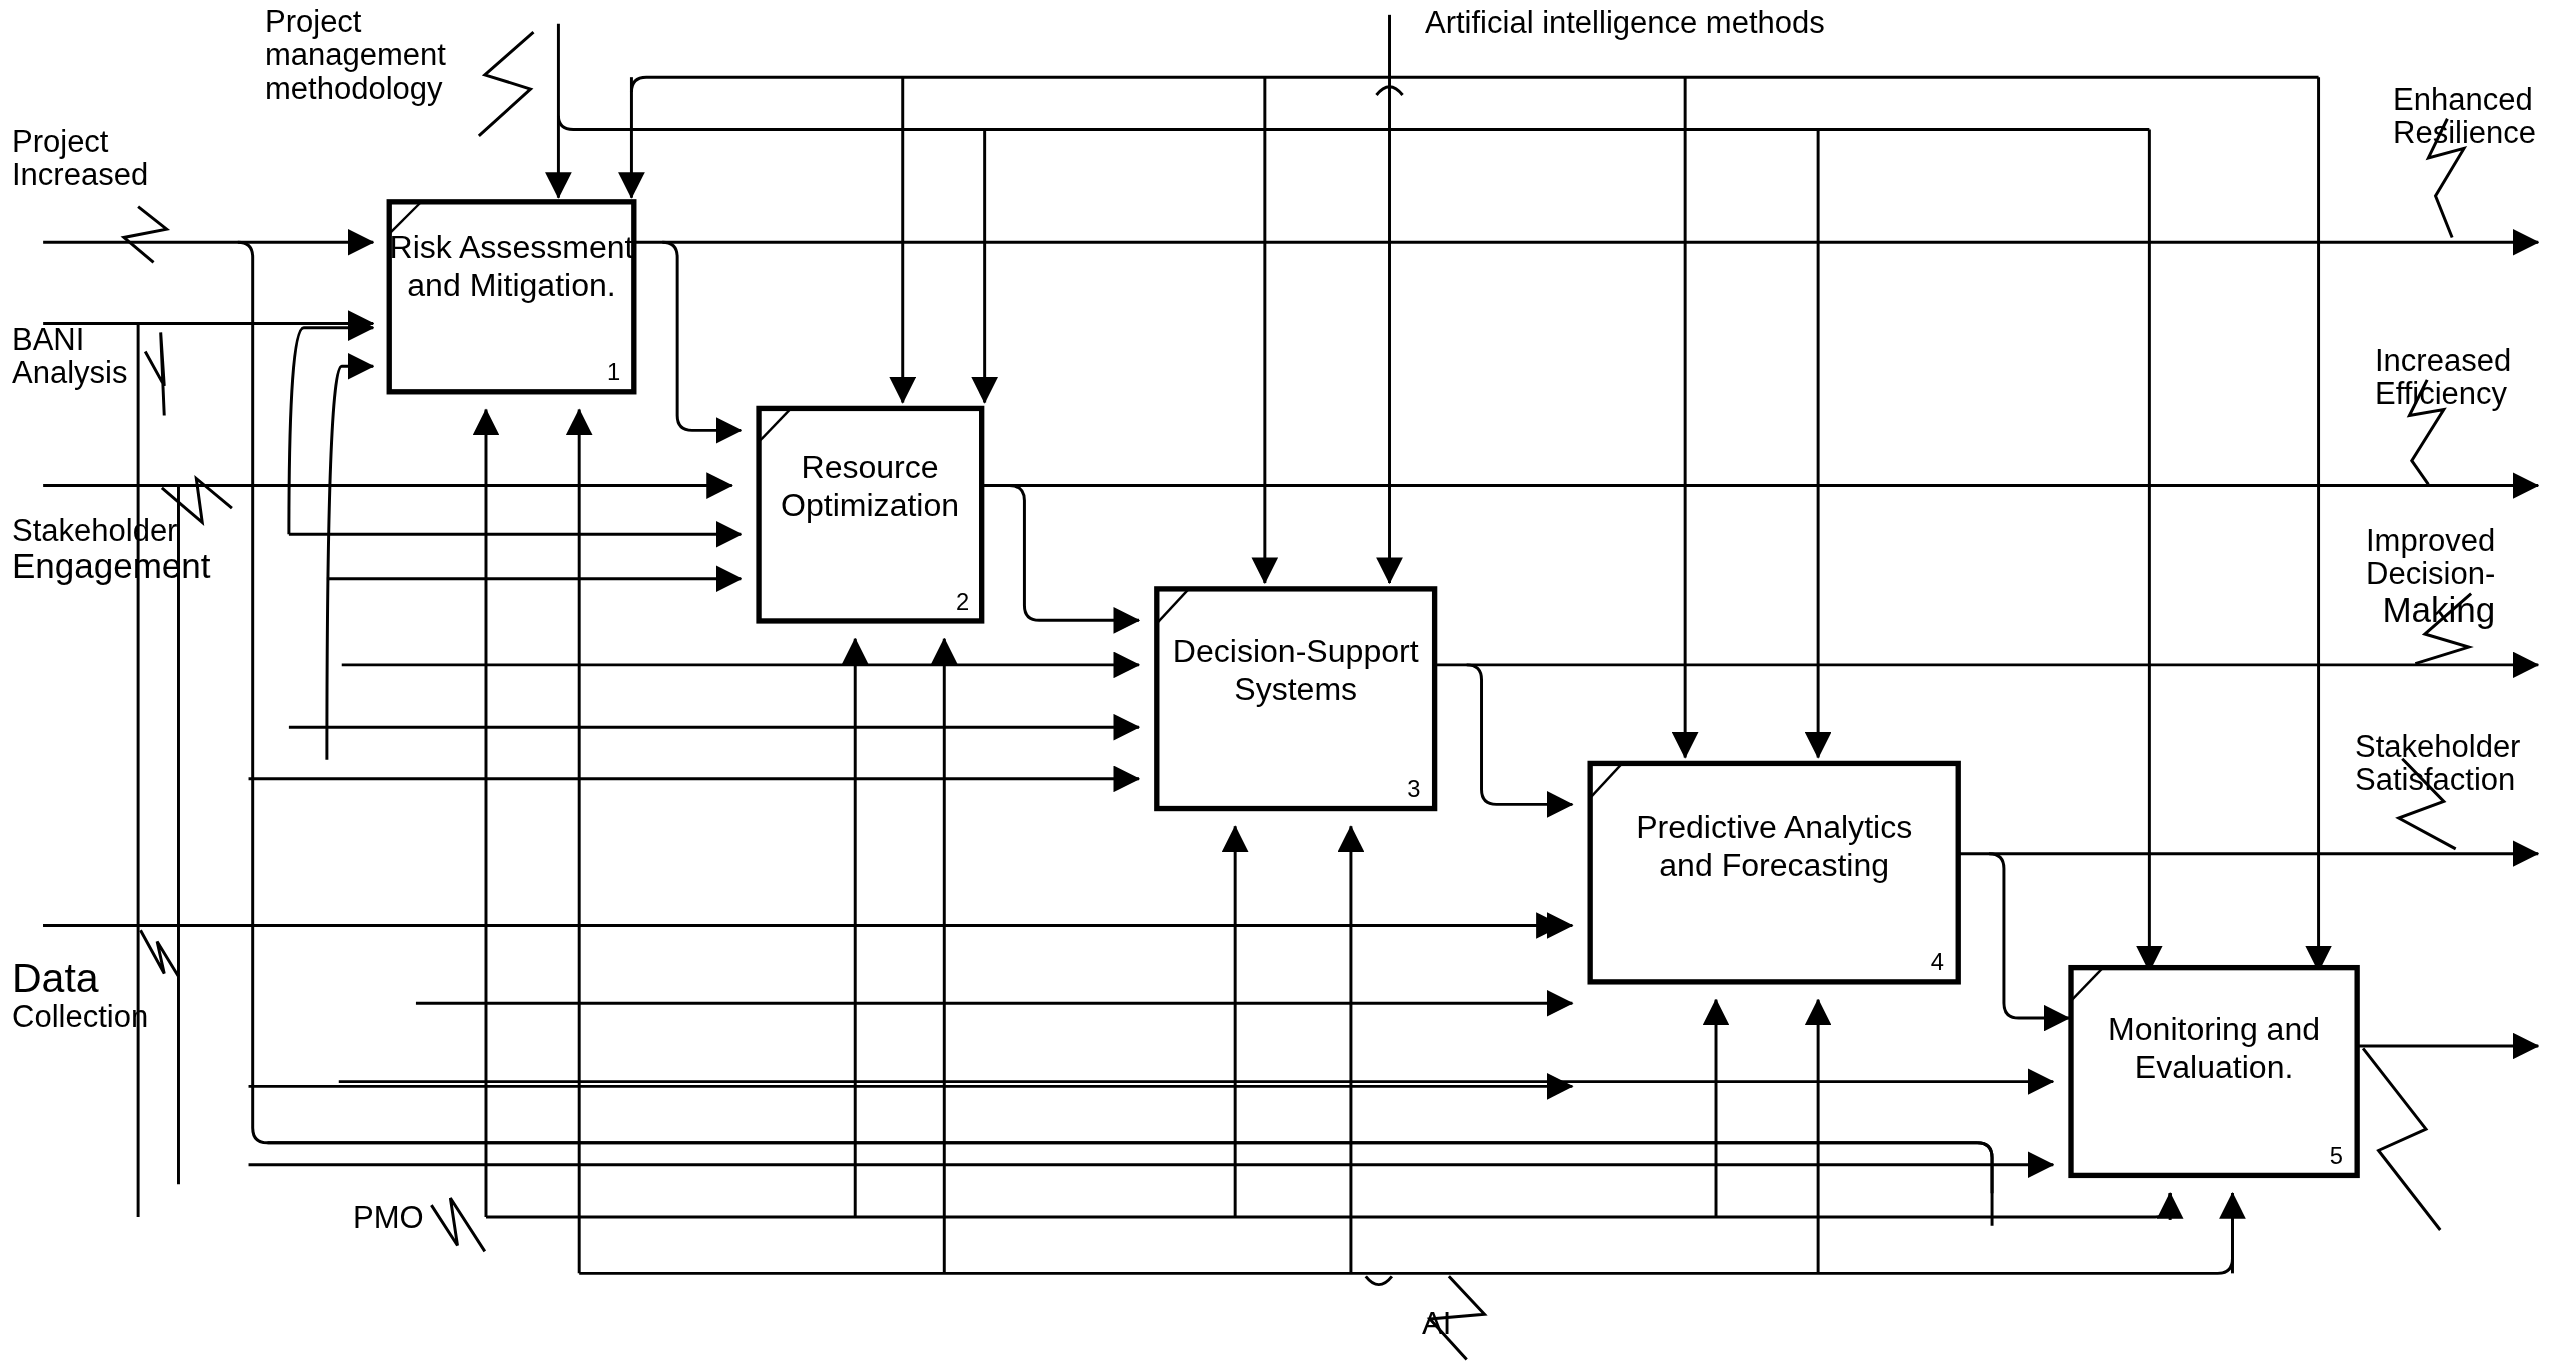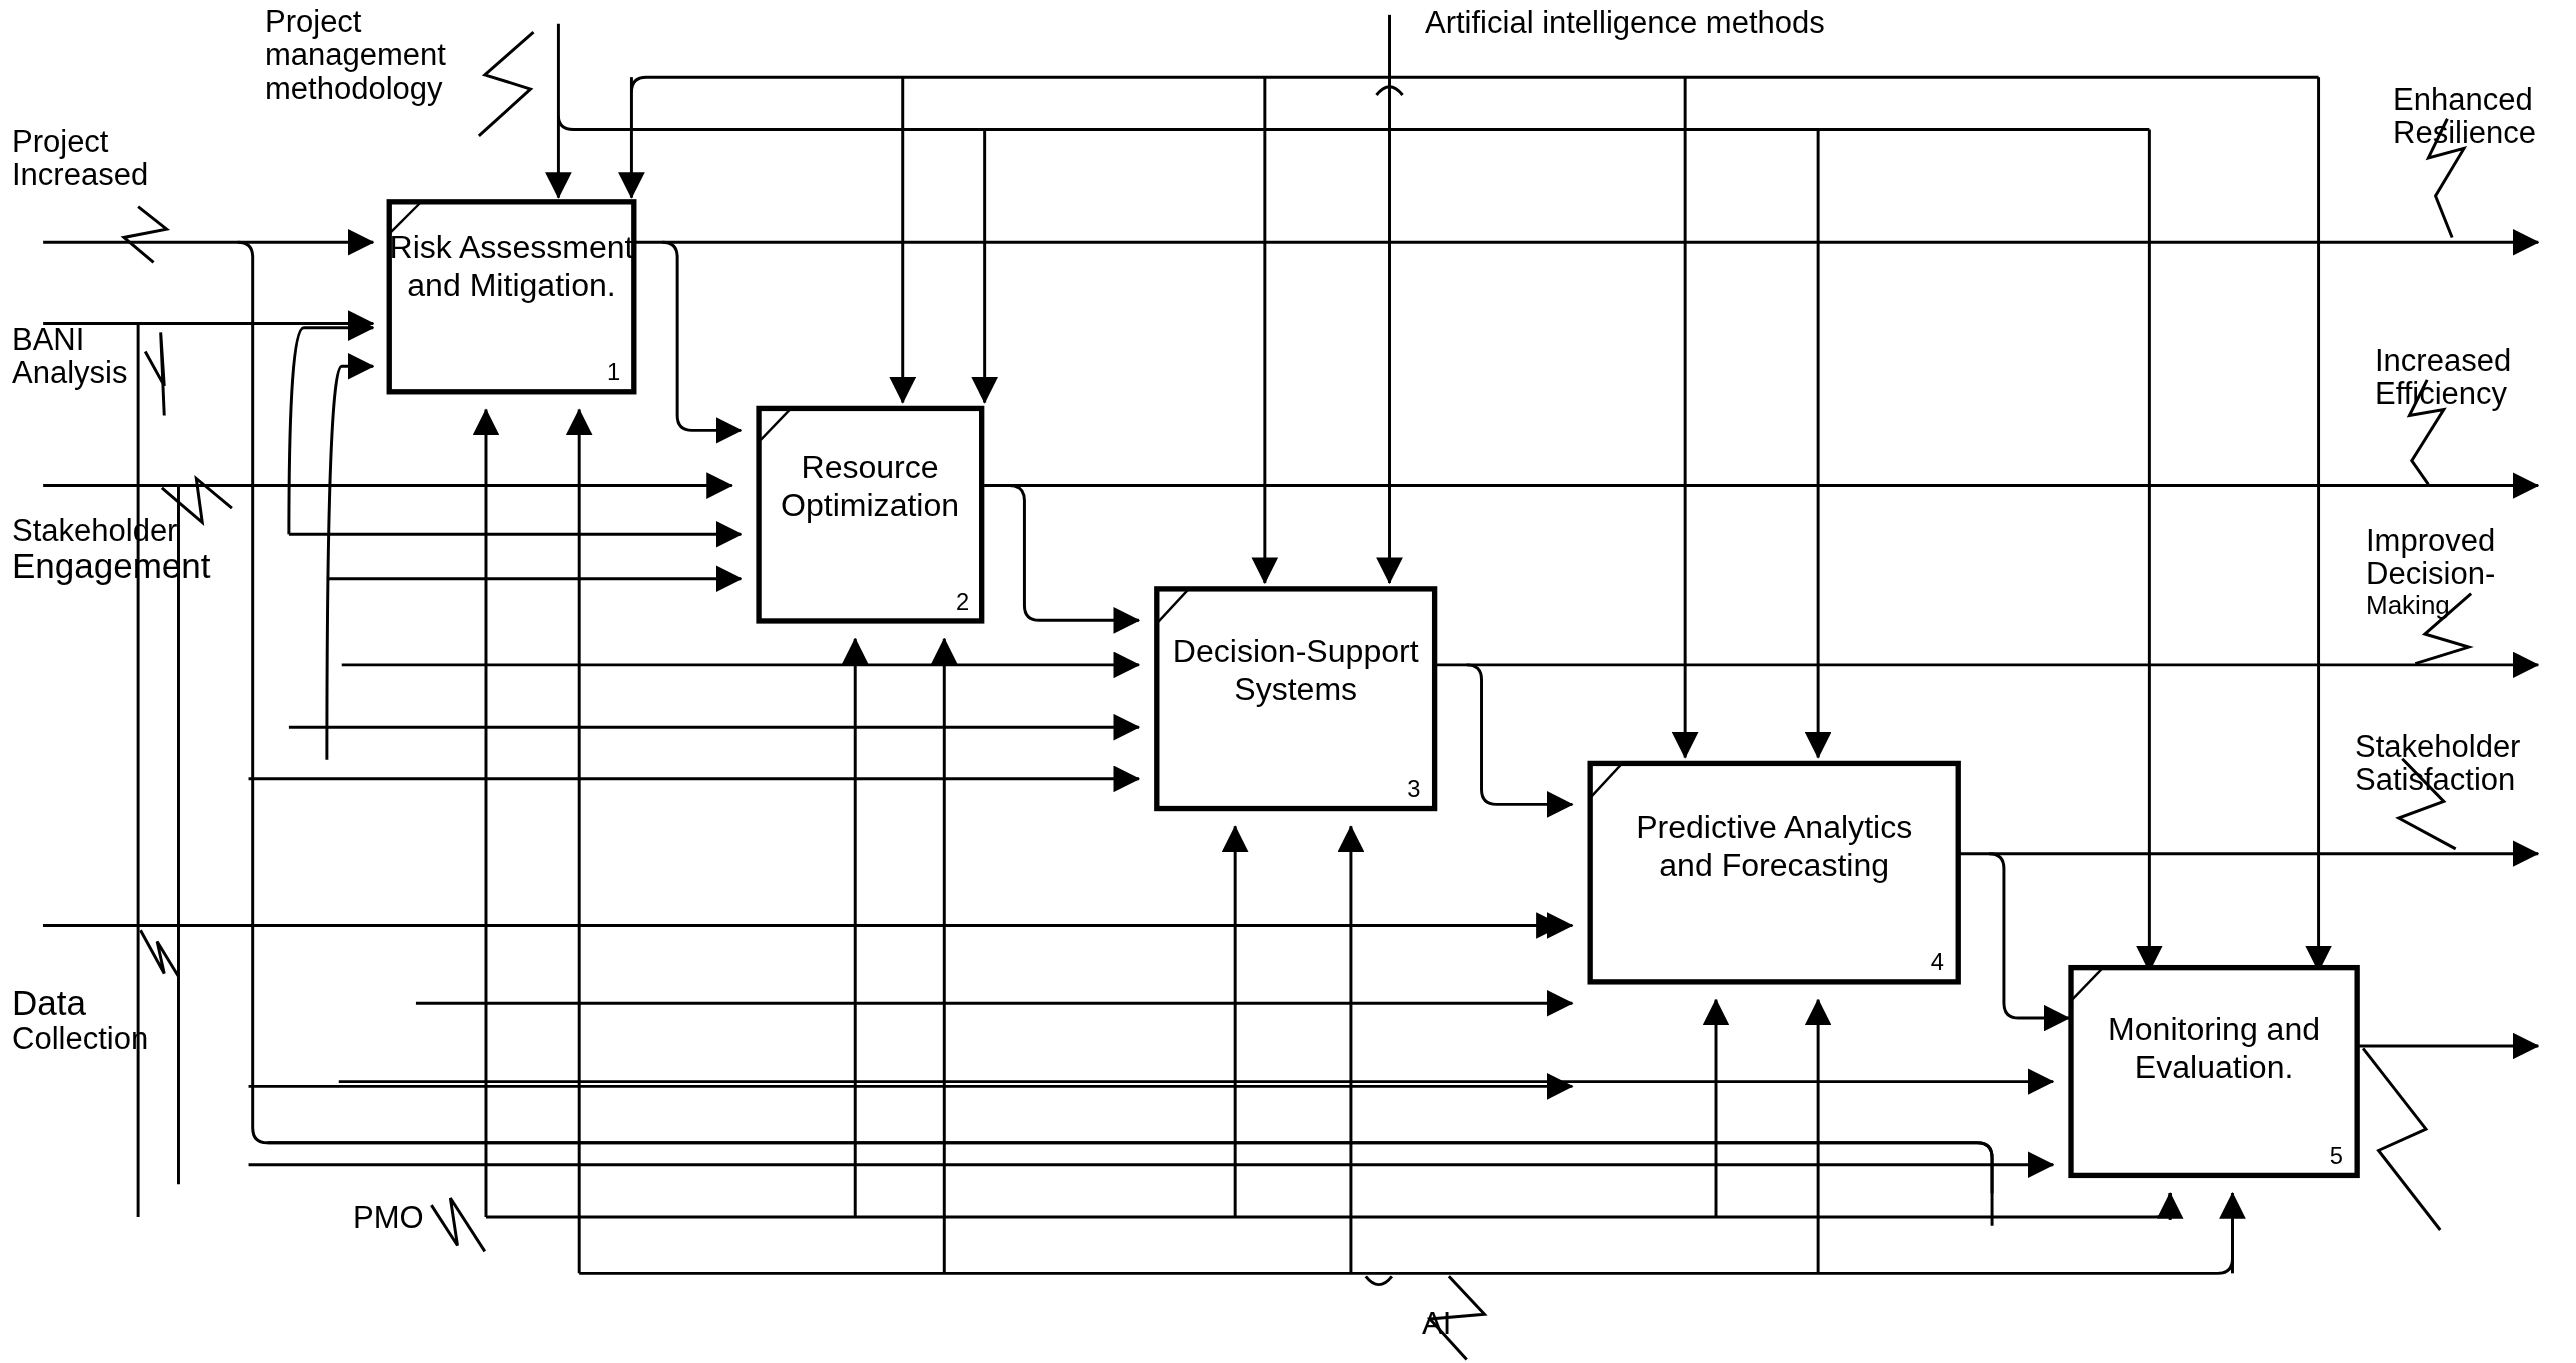--- a/index.html
+++ b/index.html
@@ -245,41 +245,41 @@
   <div style="font-size:31px;">BANI</div>
   <div style="font-size:31px;">Analysis</div>
 </div>
 
 <div style="position:absolute;left:12px;top:514px;line-height:1.08;">
   <div style="font-size:31px;">Stakeholder</div>
   <div style="font-size:35px;">Engagement</div>
 </div>
 
 <div style="position:absolute;left:12px;top:956px;line-height:1.08;">
-  <div style="font-size:35px;margin-top:28px;">Data</div>
+  <div style="font-size:41px;">Data</div>
   <div style="font-size:31px;">Collection</div>
 </div>
 
 <div style="position:absolute;left:353px;top:1200px;font-size:31px;">PMO</div>
 <div style="position:absolute;left:1422px;top:1306px;font-size:31px;">AI</div>
 
 <div style="position:absolute;left:2393px;top:83px;line-height:1.08;text-align:left;">
   <div style="font-size:31px;">Enhanced</div>
   <div style="font-size:31px;">Resilience</div>
 </div>
 
 <div style="position:absolute;left:2375px;top:344px;line-height:1.08;">
   <div style="font-size:31px;">Increased</div>
   <div style="font-size:31px;">Efficiency</div>
 </div>
 
 <div style="position:absolute;left:2366px;top:524px;line-height:1.08;">
   <div style="font-size:31px;">Improved</div>
   <div style="font-size:31px;">Decision-</div>
-  <div style="font-size:26px;">Making</div>
+  <div style="font-size:35px;text-align:right;">Making</div>
 </div>
 
 <div style="position:absolute;left:2355px;top:730px;line-height:1.08;">
   <div style="font-size:31px;">Stakeholder</div>
   <div style="font-size:31px;">Satisfaction</div>
 </div>
 
 
 </div>
 

